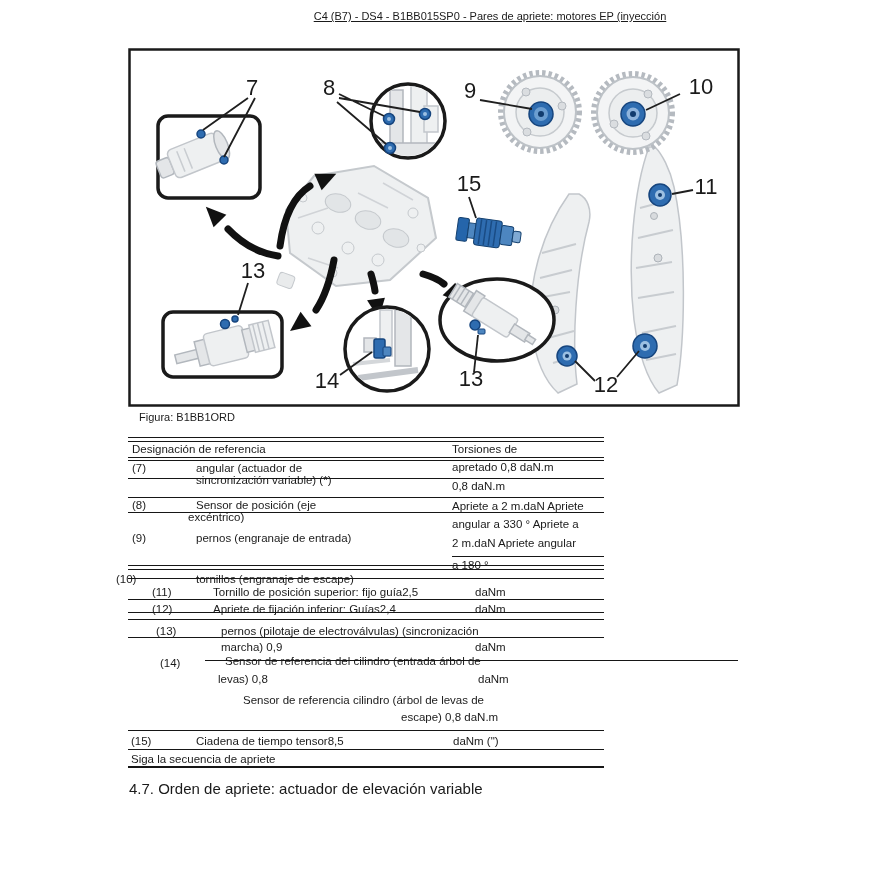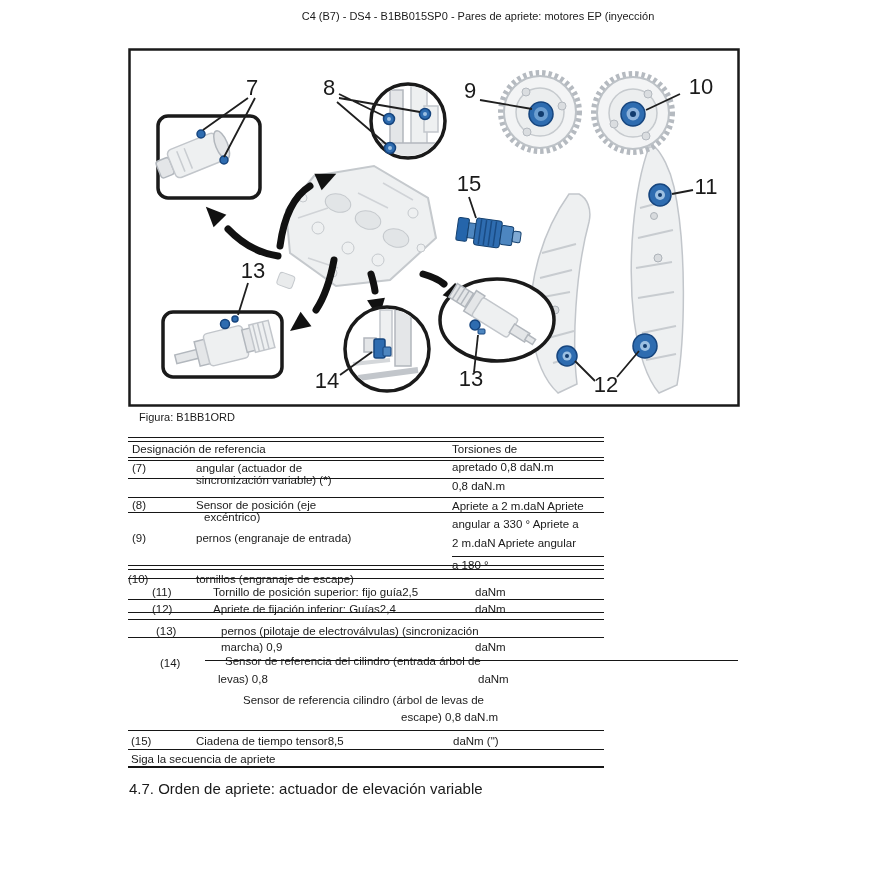--- a/index.html
+++ b/index.html
@@ -1,21 +1,21 @@
 <!DOCTYPE html>
 <html><head>
 <meta charset="utf-8">
 <style>
   html,body { margin:0; padding:0; }
   body {
     width:882px; height:882px; background:#ffffff; position:relative;
     font-family:"Liberation Sans", sans-serif; color:#1a1a1a; overflow:hidden;
   }
-  .hdr { position:absolute; top:10px; left:86px; width:784px; text-align:center;
-         font-size:11px; white-space:nowrap; }
+  .hdr { position:absolute; top:10px; left:98px; width:784px; text-align:center;
+         font-size:11px; white-space:nowrap;text-decoration:underline; }
   .caption { position:absolute; left:129px; top:411px; font-size:11px;padding-left:10px; }
   .h47 { position:absolute; left:129px; top:780px; font-size:15px; white-space:nowrap; }
   .t { position:absolute; white-space:nowrap; font-size:11.5px; line-height:13px; z-index:2;text-align:center; }
   .rule { position:absolute; height:1px; background:#161616; z-index:4; }
   .rule.th { height:2px; }
   svg.fig { position:absolute; left:128px; top:48px; }
   svg.fig text { font-family:"Liberation Sans", sans-serif; font-size:22px; fill:#1a1a1a; }
   .gray  { fill:#eef0f1; stroke:#c2c6cb; stroke-width:1.5; }
   .gray2 { fill:#e4e6e8; stroke:#b2b7bd; stroke-width:1.5; }
   .blue  { fill:#2e6cb0; stroke:#16457e; stroke-width:1.5; }
@@ -240,29 +240,29 @@
 
 <div class="t" style="left:132px;top:462px">(7)</div>
 <div class="t" style="left:196px;top:462px">angular (actuador de</div>
 <div class="t" style="left:452px;top:461px">apretado 0,8 daN.m</div>
 <div class="t" style="left:196px;top:474px">sincronización variable) (*)</div>
 <div class="t" style="left:452px;top:480px">0,8 daN.m</div>
 
 <div class="t" style="left:132px;top:499px">(8)</div>
 <div class="t" style="left:196px;top:499px">Sensor de posición (eje</div>
 <div class="t" style="left:452px;top:500px">Apriete a 2 m.daN Apriete</div>
-<div class="t" style="left:204px;top:511px">excéntrico)</div>
+<div class="t" style="left:188px;top:511px">excéntrico)</div>
 <div class="t" style="left:452px;top:518px">angular a 330 ° Apriete a</div>
 
 <div class="t" style="left:132px;top:532px">(9)</div>
 <div class="t" style="left:196px;top:532px">pernos (engranaje de entrada)</div>
 <div class="t" style="left:452px;top:537px">2 m.daN Apriete angular</div>
 <div class="t" style="left:452px;top:559px">a 180 °</div>
 
-<div class="t" style="left:128px;top:573px">(10)</div>
+<div class="t" style="left:116px;top:573px">(10)</div>
 <div class="t" style="left:196px;top:573px">tornillos (engranaje de escape)</div>
 
 <div class="t" style="left:152px;top:586px">(11)</div>
 <div class="t" style="left:213px;top:586px">Tornillo de posición superior: fijo guía2,5</div>
 <div class="t" style="left:475px;top:586px">daNm</div>
 
 <div class="t" style="left:152px;top:603px">(12)</div>
 <div class="t" style="left:213px;top:603px">Apriete de fijación inferior: Guías2,4</div>
 <div class="t" style="left:475px;top:603px">daNm</div>
 

